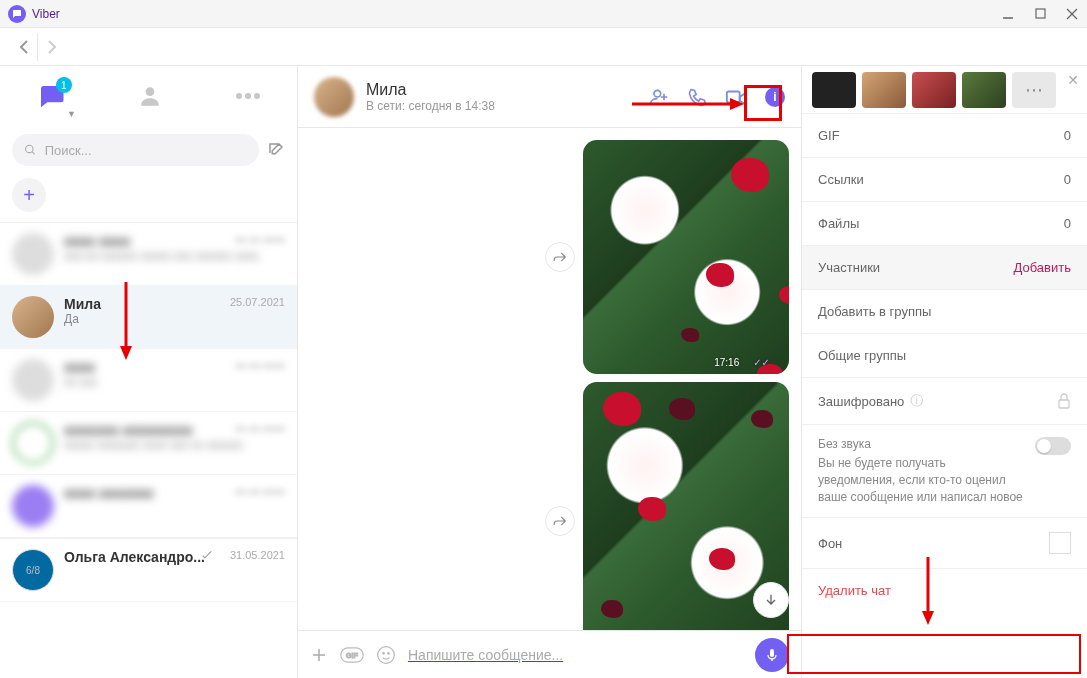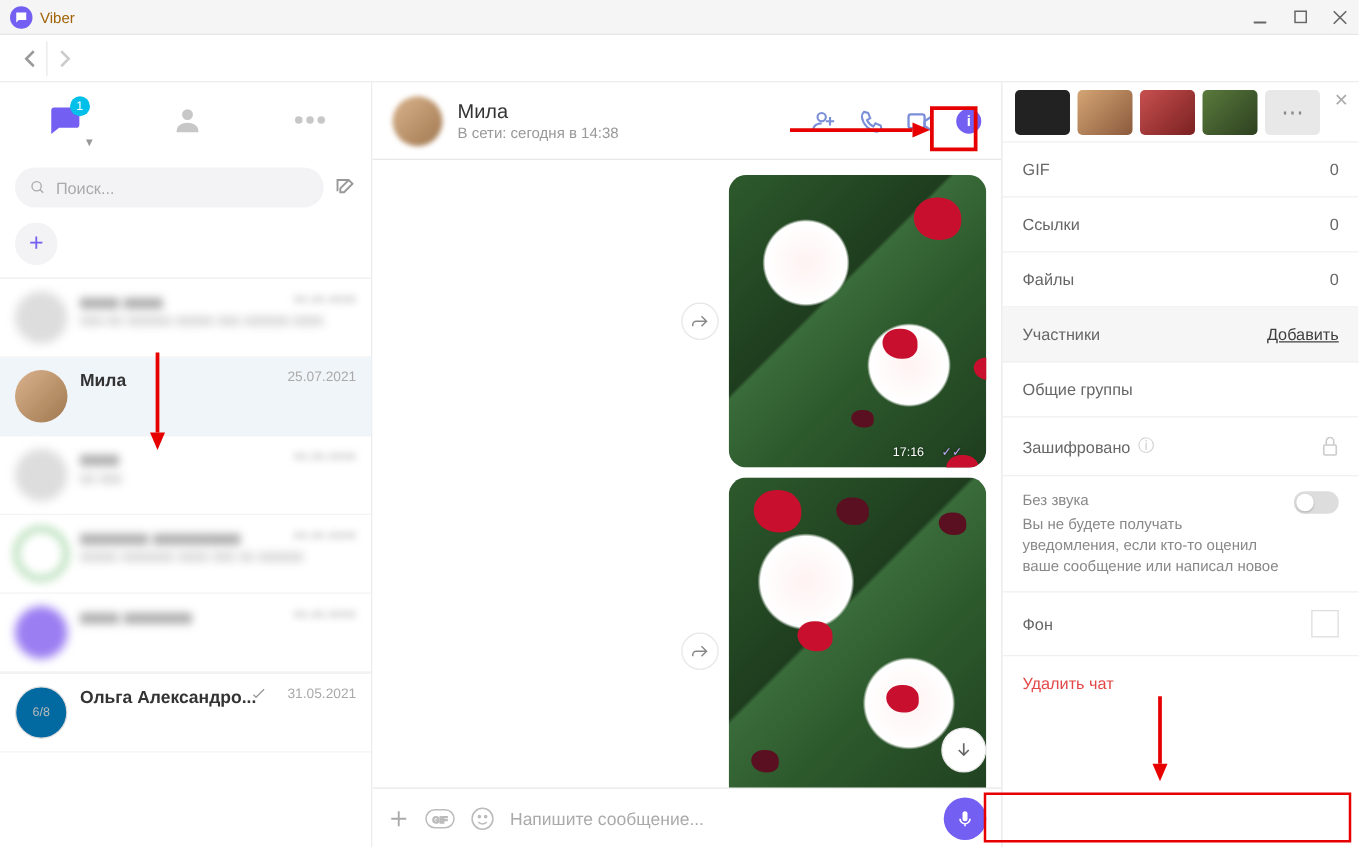--- a/index.html
+++ b/index.html
@@ -1,21 +1,21 @@
 <!DOCTYPE html>
 <html><head>
 <meta charset="utf-8">
 <style>
 * { margin: 0; padding: 0; box-sizing: border-box; font-family: -apple-system, BlinkMacSystemFont, "Segoe UI", Arial, sans-serif; }
 body { width: 1087px; height: 678px; background: #fff; overflow: hidden; position: relative; }
 
 .titlebar { height: 28px; background: #f5f5f5; display: flex; align-items: center; padding: 0 8px; border-bottom: 1px solid #e7e7e7; }
 .titlebar .app-icon { width: 18px; height: 18px; border-radius: 50%; background: #7360f2; display: flex; align-items: center; justify-content: center; margin-right: 6px; }
 .titlebar .app-icon svg { width: 12px; height: 12px; }
-.titlebar .app-name { font-size: 12px; color: #a16207; }
+.titlebar .app-name { font-size: 12px; color: #4c1d95; }
 .titlebar .win-controls { margin-left: auto; display: flex; gap: 18px; }
 .titlebar .win-controls span { width: 14px; height: 14px; display: flex; align-items: center; justify-content: center; color: #666; cursor: default; }
 
 .topbar { height: 38px; border-bottom: 1px solid #e7e7e7; display: flex; align-items: center; padding: 0 10px; }
 .nav-btn { width: 28px; height: 28px; display: flex; align-items: center; justify-content: center; color: #999; border-right: 1px solid #e7e7e7; }
 .topbar .spacer { flex: 1; }
 .topbar .user-area { display: flex; align-items: center; gap: 8px; }
 .topbar .avatar-sm { width: 22px; height: 22px; border-radius: 50%; background: linear-gradient(135deg,#c9864f,#7a4a2b); }
 .topbar .balance { font-size: 12px; color: #666; }
 .topup-btn { background: #5cb85c; color: #fff; border: none; border-radius: 12px; padding: 3px 12px; font-size: 12px; cursor: pointer; }
@@ -72,34 +72,34 @@
 .food-img::before{content:"";position:absolute;top:18px;right:20px;width:38px;height:34px;background:#c8102e;border-radius:50% 50% 45% 55%;box-shadow:-30px 100px 0 -5px #c8102e, 40px 120px 0 -8px #c8102e, -60px 160px 0 -10px #5a1020, 20px 200px 0 -6px #c8102e;}
 .food-img.t2{height:278px;}
 .food-img.t2::before{top:10px;left:20px;box-shadow:60px 0px 0 -6px #5a1020, 140px 10px 0 -8px #5a1020, 30px 100px 0 -5px #c8102e, 100px 150px 0 -6px #c8102e, -10px 200px 0 -8px #5a1020, 70px 240px 0 -6px #c8102e;}
 .msg-time { position: absolute; bottom: 6px; right: 19px; font-size: 10px; color: #fff; text-shadow: 0 0 3px rgba(0,0,0,.6); display:flex; align-items:flex-end; gap:14px; }
 .msg-time .ticks{color:#c7a9ff;}
 .share-btn { width: 30px; height: 30px; border-radius: 50%; background: #fff; border: 1px solid #e7e7e7; display: flex; align-items: center; justify-content: center; color: #888; align-self: center; margin-right: 8px; }
 .scroll-down { position: absolute; bottom: 12px; right: 12px; width: 36px; height: 36px; border-radius: 50%; background: #fff; border: 1px solid #e7e7e7; display: flex; align-items: center; justify-content: center; color: #666; }
 
 .composer { height: 48px; border-top: 1px solid #e7e7e7; display: flex; align-items: center; padding: 0 12px; gap: 12px; }
 .composer .cbtn { color: #aaa; }
-.composer input { flex: 1; border: none; outline: none; font-size: 14px; color:#737373; }
+.composer input { flex: 1; border: none; outline: none; font-size: 14px; color:#6d28d9;text-decoration:underline; }
 .composer input::placeholder{color:#aaa;}
 .mic-btn { width: 34px; height: 34px; border-radius: 50%; background: #7360f2; color: #fff; display: flex; align-items: center; justify-content: center; }
 
 
 .info-panel { width: 286px; border-left: 1px solid #e7e7e7; display: flex; flex-direction: column; background:#fff; overflow-y:auto; }
 .media-row { height: 48px; padding: 6px 10px; display: flex; gap: 6px; position:relative; border-bottom:1px solid #f0f0f0;}
 .media-thumb { width: 44px; height: 36px; border-radius: 4px; background:#888; }
 .media-thumb.more{ background:#e8e8e8; display:flex; align-items:center; justify-content:center; color:#888; font-size:18px;}
 .media-close{position:absolute; top:6px; right:8px; color:#aaa; font-size:14px;}
 .info-row { padding: 14px 16px; border-bottom: 1px solid #f0f0f0; display: flex; align-items: center; font-size: 13px; color: #666; }
 .info-row .val { margin-left: auto; color: #666; }
 .info-row.bg{ background:#f6f6f6;}
-.info-row .link { color: #404040; text-decoration: underline; margin-left:auto; }
+.info-row .link { color: #be185d; margin-left:auto; }
 .info-row .lock { margin-left: auto; color: #bbb; }
 .info-block { padding: 12px 16px; border-bottom: 1px solid #f0f0f0; font-size: 12px; color: #888; }
 .info-block .title { color:#888; margin-bottom:4px;}
 .info-block .desc { line-height:1.4; }
 .toggle { width: 36px; height: 18px; background: #ddd; border-radius: 10px; position: relative; margin-left:auto; flex-shrink:0;}
 .toggle::after { content: ""; position: absolute; width: 14px; height: 14px; background: #fff; border-radius: 50%; top: 2px; left: 2px; box-shadow:0 1px 2px rgba(0,0,0,.2);}
 .swatch{ width:22px; height:22px; border:1px solid #ddd; margin-left:auto; background:#fff;}
 .delete-row { padding: 14px 16px; font-size: 13px; color: #e24848; }
 .delete-highlight{ position:absolute; border:2px solid #e60000; }
 
@@ -196,20 +196,21 @@
         <div class="cinfo">
             <div class="cname">xxxx xxxx</div>
             <div class="cmsg">xxx-xx xxxxxx xxxxx xxx xxxxxx xxxx</div>
           </div>
         <div class="cdate">xx.xx.xxxx</div>
       </div>
       <div class="chat-item selected">
         <div class="cavatar" style="background:linear-gradient(135deg,#d9b38c,#a07850)"></div>
         <div class="cinfo">
             <div class="cname">Мила</div>
+            <div class="cmsg">Да</div>
           </div>
         <div class="cdate">25.07.2021</div>
       </div>
       <div class="chat-item blurred">
         <div class="cavatar"></div>
         <div class="cinfo">
             <div class="cname">xxxx</div>
             <div class="cmsg">xx xxx</div>
           </div>
         <div class="cdate">xx.xx.xxxx</div>
@@ -356,20 +357,23 @@
       <span>Ссылки</span>
       <span class="val">0</span>
     </div>
     <div class="info-row">
       <span>Файлы</span>
       <span class="val">0</span>
     </div>
     <div class="info-row bg">
       <span>Участники</span>
       <span class="link">Добавить</span>
+    </div>
+    <div class="info-row">
+      <span>Добавить в группы</span>
     </div>
     <div class="info-row">
       <span>Общие группы</span>
     </div>
     <div class="info-row">
       <span>Зашифровано</span>
       <span style="margin-left:6px;color:#ccc">ⓘ</span>
       <span class="lock">
           <svg width="14" height="16" viewBox="0 0 14 16" fill="none" stroke="#ccc" stroke-width="1.3">
             <rect x="2" y="7" width="10" height="8" rx="1"></rect>

